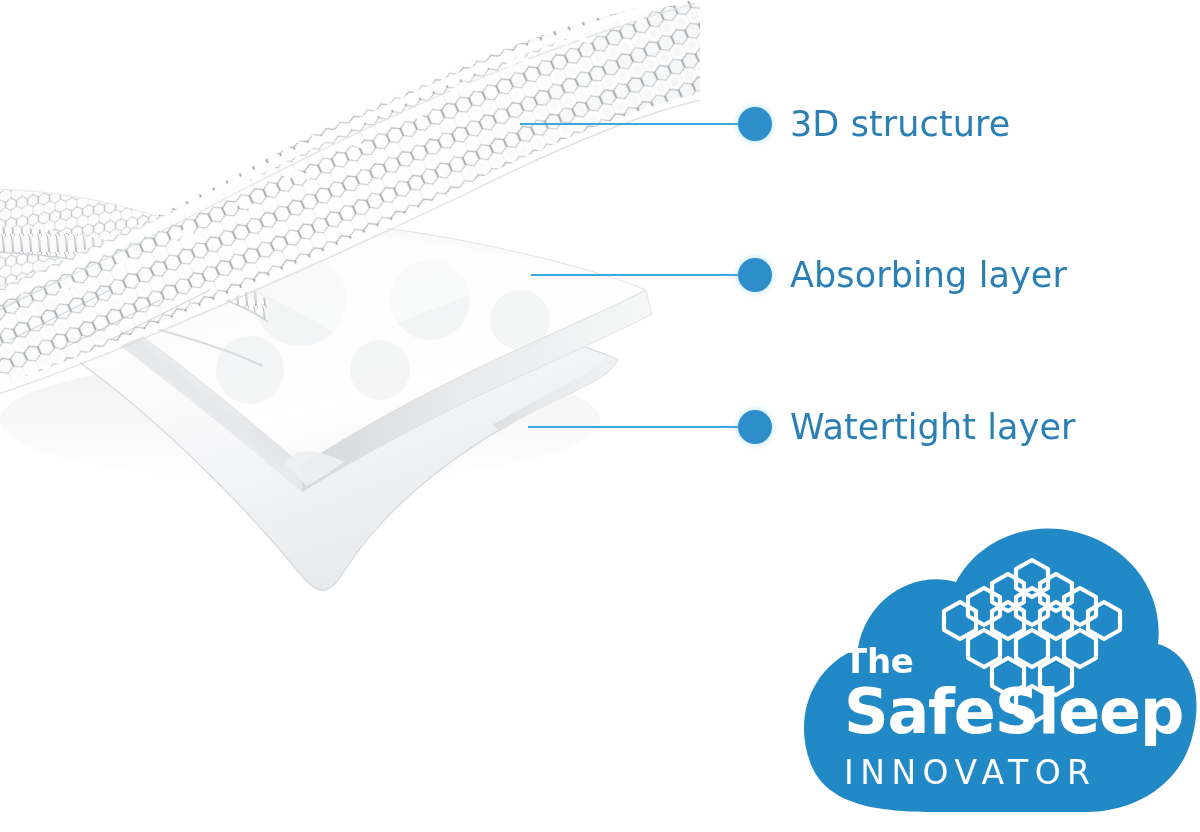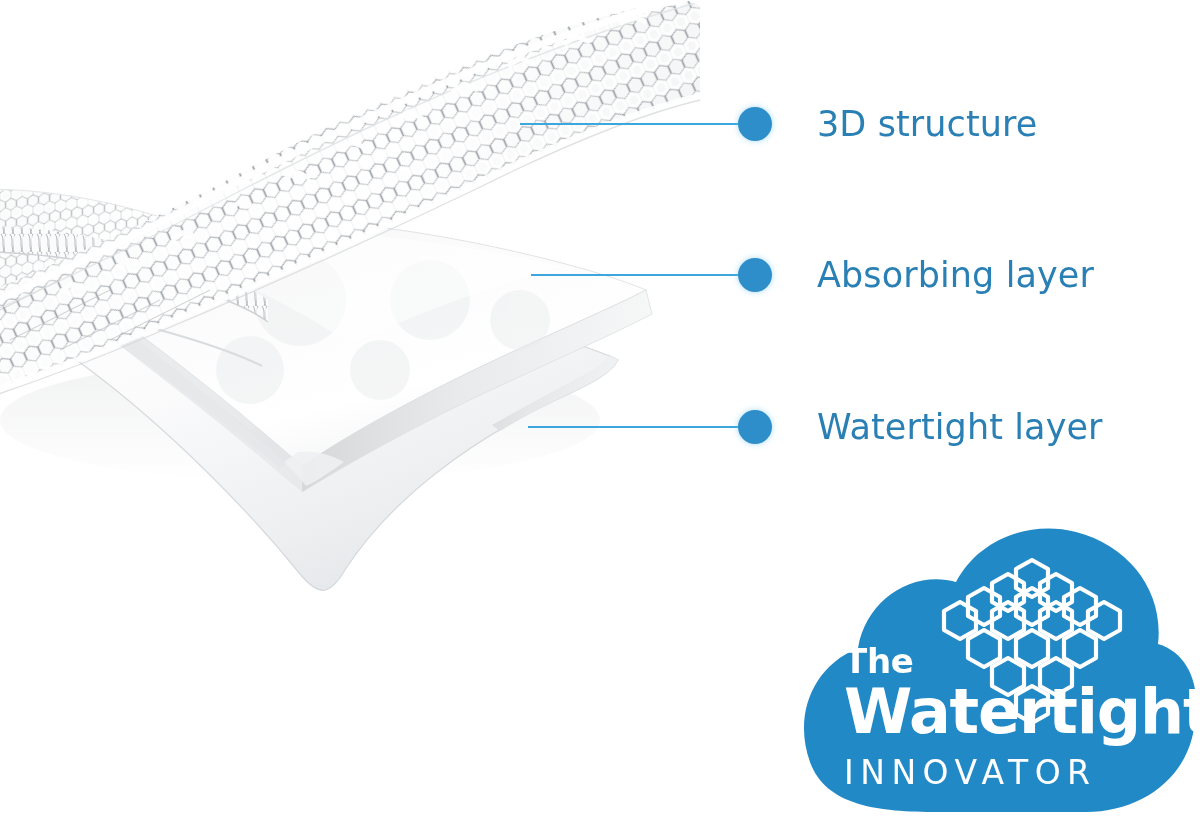--- a/index.html
+++ b/index.html
@@ -27,21 +27,20 @@
     width: 760px;
     height: 620px;
   }
 
   
   .callout {
     position: absolute;
     display: flex;
     align-items: center;
     height: 40px;
-    gap: 27px;
   }
   .callout-dot {
     width: 34px;
     height: 34px;
     border-radius: 50%;
     background: #2e8ec9;
     flex: 0 0 auto;
     box-shadow: 0 0 6px rgba(100,190,235,.55);
   }
   .callout-label {
@@ -370,18 +369,18 @@
 
         <path d="M 208 132 l 16 9 l 0 19 l -16 9 l -16 -9 l 0 -19 Z"></path>
         <path d="M 256 132 l 16 9 l 0 19 l -16 9 l -16 -9 l 0 -19 Z"></path>
 
         <path d="M 232 160 l 16 9 l 0 19 l -16 9 l -16 -9 l 0 -19 Z"></path>
       </g>
     </svg>
 
     <div class="logo-text-wrap">
       <div class="logo-the">The</div>
-      <div class="logo-name">Watertight</div>
+      <div class="logo-name">SafeSleep</div>
       <div class="logo-sub">INNOVATOR</div>
     </div>
   </div>
 
 </div>
 
 </body></html>

